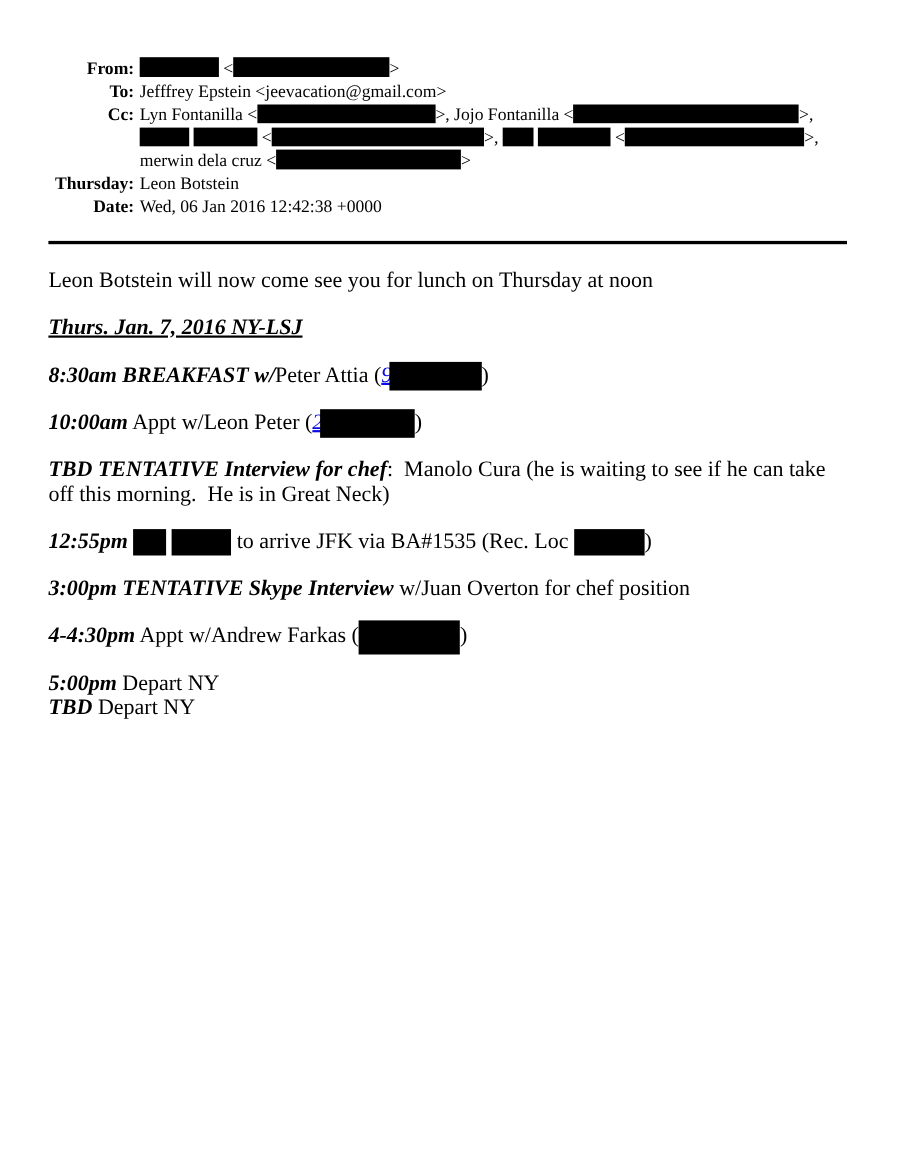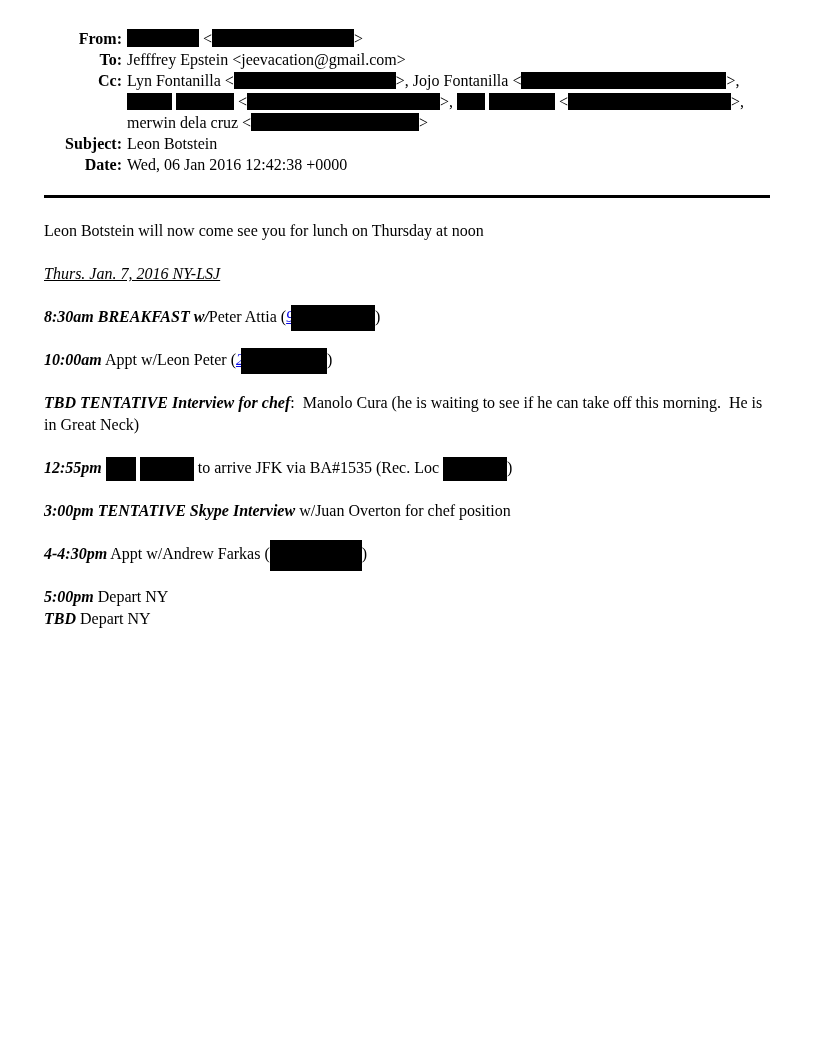--- a/index.html
+++ b/index.html
@@ -2,62 +2,62 @@
 <html><head>
 <meta charset="utf-8">
 <style>
   html, body { margin: 0; padding: 0; background: #ffffff; }
   body {
     width: 816px; height: 1056px;
     font-family: "Liberation Serif", serif;
     color: #000000;
     overflow: hidden;
   }
-  .page { padding: 28px 46px 0 44px; box-sizing: border-box; width: 816px; }
+  .page { padding: 52px 46px 0 44px; box-sizing: border-box; width: 816px; }
 
   
   .email-header {
     display: grid;
     grid-template-columns: 78px 1fr;
     column-gap: 5px;
     font-size: 16px;
     line-height: 21px;
   }
   .hlabel { font-weight: bold; text-align: right; white-space: nowrap; }
   .hvalue { text-align: left; }
 
   .rule { border: none; border-top: 3px solid #000; margin: 20px 0 0 0; width: 100%; }
 
   
-  .email-body { margin-top: 22px; font-size: 16px; line-height: 22px; }
+  .email-body { margin-top: 22px; font-size: 20px; line-height: 22px; }
   .email-body p { margin: 0 0 21px 0; }
 
   
   .seg-x  { font-style: normal; font-weight: normal; }
   .seg-i  { }
   .seg-bi { font-style: italic; font-weight: bold; }
-  .seg-biu { font-style: italic; font-weight: normal; text-decoration: underline; }
+  .seg-biu { font-style: italic; font-weight: bold; text-decoration: underline; }
   .seg-link { font-style: italic; color: #0908e6; text-decoration: underline; margin-right: -3px; }
 
   
   .redact { display: inline-block; background: #000; vertical-align: -3px; }
   .redact-tall { display: inline-block; background: #000; vertical-align: middle; }
 </style>
 </head>
 <body>
 
 <div class="page">
   <div class="email-header" id="header">
       <div class="hlabel">From:</div>
       <div class="hvalue"><span class="redact" style="width: 72px; height: 18px;"></span><span class="seg-x"> &lt;</span><span class="redact" style="width: 142px; height: 18px;"></span><span class="seg-x">&gt;</span></div>
       <div class="hlabel">To:</div>
       <div class="hvalue"><span class="seg-x">Jefffrey Epstein &lt;jeevacation@gmail.com&gt;</span></div>
       <div class="hlabel">Cc:</div>
       <div class="hvalue"><span class="seg-x">Lyn Fontanilla &lt;</span><span class="redact" style="width: 162px; height: 17px;"></span><span class="seg-x">&gt;, Jojo Fontanilla &lt;</span><span class="redact" style="width: 205px; height: 17px;"></span><span class="seg-x">&gt;,</span><br><span class="redact" style="width: 45px; height: 17px;"></span><span class="seg-x"> </span><span class="redact" style="width: 58px; height: 17px;"></span><span class="seg-x"> &lt;</span><span class="redact" style="width: 193px; height: 17px;"></span><span class="seg-x">&gt;, </span><span class="redact" style="width: 28px; height: 17px;"></span><span class="seg-x"> </span><span class="redact" style="width: 66px; height: 17px;"></span><span class="seg-x"> &lt;</span><span class="redact" style="width: 163px; height: 17px;"></span><span class="seg-x">&gt;,</span><br><span class="seg-x">merwin dela cruz &lt;</span><span class="redact" style="width: 168px; height: 18px;"></span><span class="seg-x">&gt;</span></div>
-      <div class="hlabel">Subject:</div>
+      <div class="hlabel">Thursday:</div>
       <div class="hvalue"><span class="seg-x">Leon Botstein</span></div>
       <div class="hlabel">Date:</div>
       <div class="hvalue"><span class="seg-x">Wed, 06 Jan 2016 12:42:38 +0000</span></div>
     </div>
   <div class="rule"></div>
   <div class="email-body" id="body">
       <p><span class="seg-x">Leon Botstein will now come see you for lunch on Thursday at noon</span></p>
       <p><span class="seg-biu">Thurs. Jan. 7, 2016 NY-LSJ</span></p>
       <p><span class="seg-bi">8:30am BREAKFAST w/</span><span class="seg-i">Peter Attia (</span><span class="seg-link">9</span><span class="redact-tall" style="width: 84px; height: 26px; margin: -5px 0px;"></span><span class="seg-i">)</span></p>
       <p><span class="seg-bi">10:00am</span><span class="seg-i"> Appt w/Leon Peter (</span><span class="seg-link">2</span><span class="redact-tall" style="width: 86px; height: 26px; margin: -5px 0px;"></span><span class="seg-i">)</span></p>

